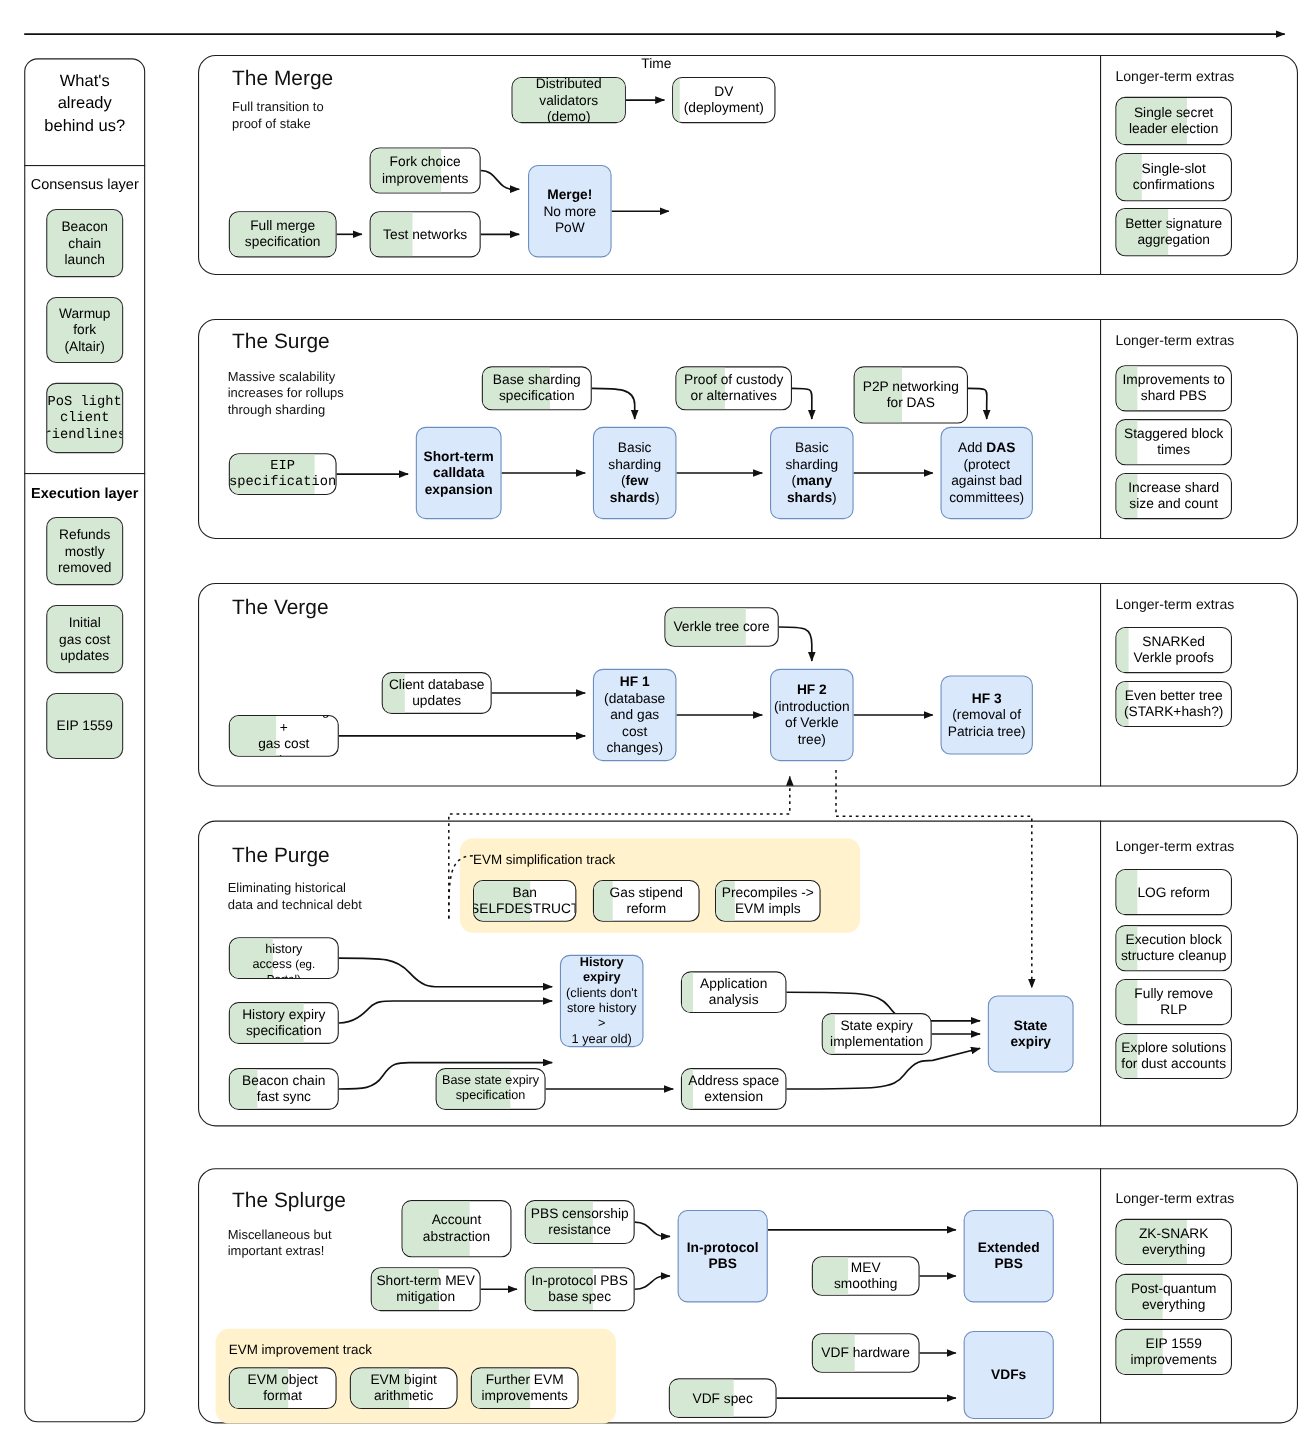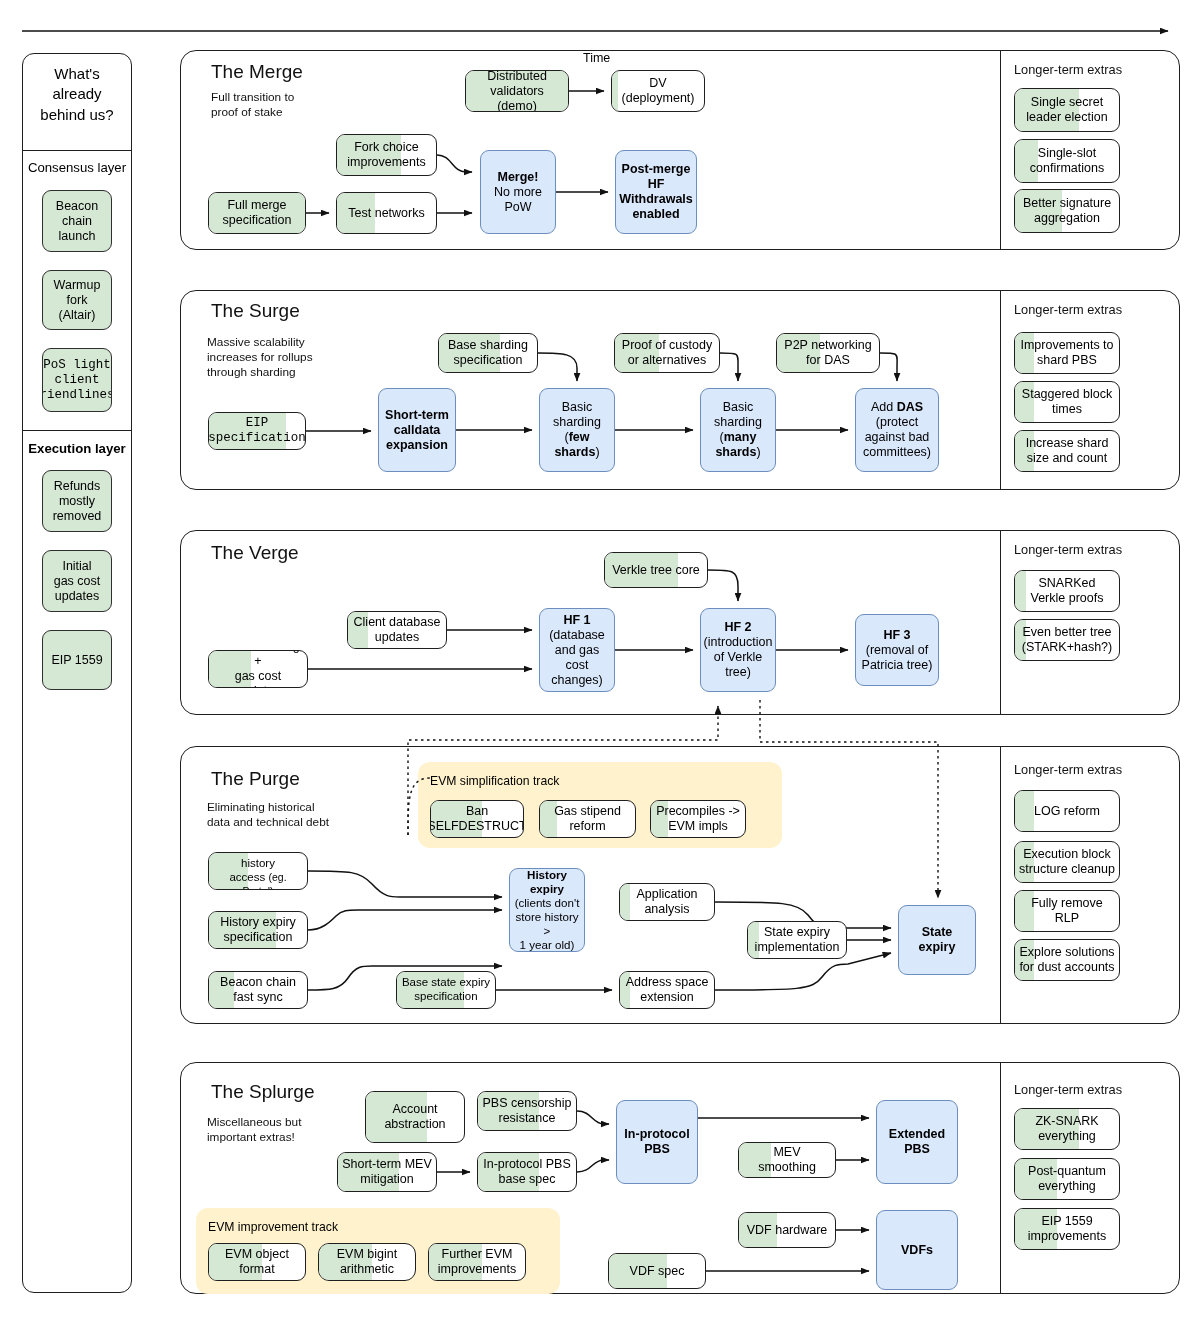--- a/index.html
+++ b/index.html
@@ -218,23 +218,20 @@
       <span class="txt">Full merge
 specification</span>
   </div>
   <div class="node" style="left:336px;top:192px;width:101px;height:42px;">
     <span class="fill" style="width:38%"></span>
       <span class="txt">Test networks</span>
   </div>
   <div class="node blue" style="left:480px;top:150px;width:76px;height:84px;">
     <span class="txt"><b>Merge!</b><br>No more<br>PoW</span>
   </div>
-  <div class="node blue bold" style="left:615px;top:150px;width:82px;height:84px;">
-    <span class="txt"><b>Post-merge</b><br>HF<br>Withdrawals<br>enabled</span>
-  </div>
 
   <div class="node" style="left:1014px;top:88px;width:106px;height:44px;">
     <span class="fill" style="width:62%"></span>
       <span class="txt">Single secret
 leader election</span>
   </div>
   <div class="node" style="left:1014px;top:139px;width:106px;height:44px;">
     <span class="fill" style="width:22%"></span>
       <span class="txt">Single-slot
 confirmations</span>
@@ -256,21 +253,21 @@
   <div class="node" style="left:438px;top:333px;width:100px;height:40px;">
     <span class="fill" style="width:62%"></span>
       <span class="txt">Base sharding
 specification</span>
   </div>
   <div class="node" style="left:614px;top:333px;width:106px;height:40px;">
     <span class="fill" style="width:42%"></span>
       <span class="txt">Proof of custody
 or alternatives</span>
   </div>
-  <div class="node" style="left:776px;top:333px;width:104px;height:40px;">
+  <div class="node" style="left:776px;top:333px;width:104px;height:52px;">
     <span class="fill" style="width:42%"></span>
       <span class="txt">P2P networking
 for DAS</span>
   </div>
   <div class="node" style="left:208px;top:412px;width:98px;height:38px;font-family:Liberation Mono, monospace;">
     <span class="fill" style="width:80%"></span>
       <span class="txt">EIP
 specification</span>
   </div>
   <div class="node blue bold" style="left:378px;top:388px;width:78px;height:84px;">

